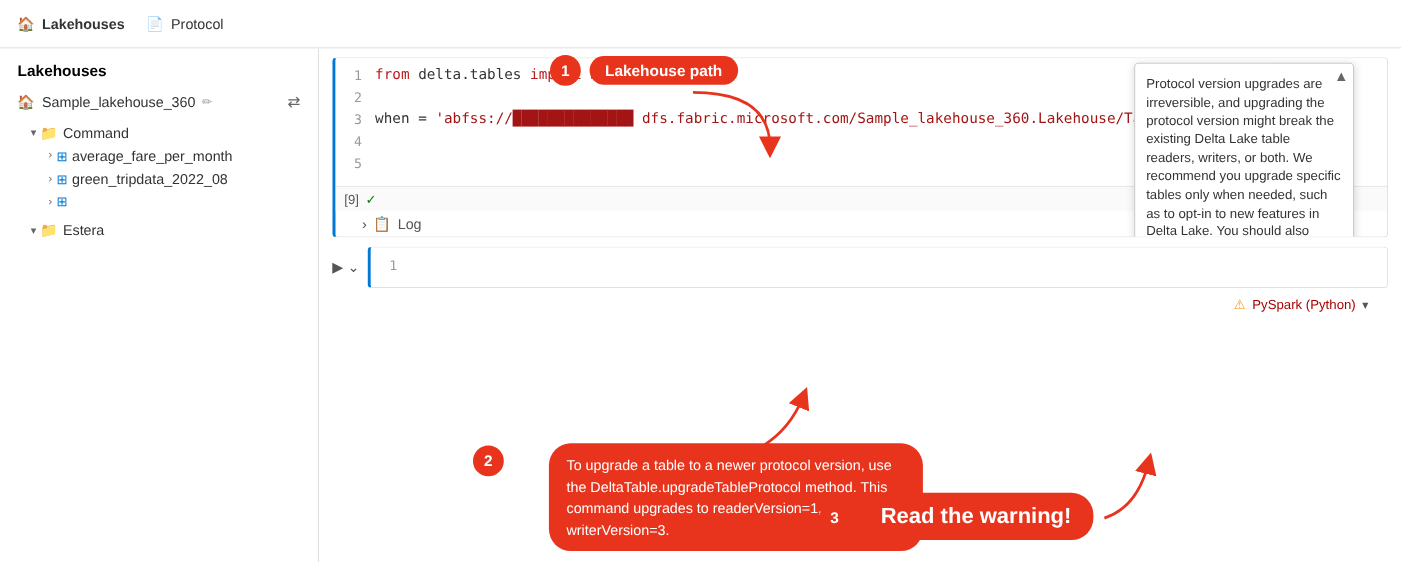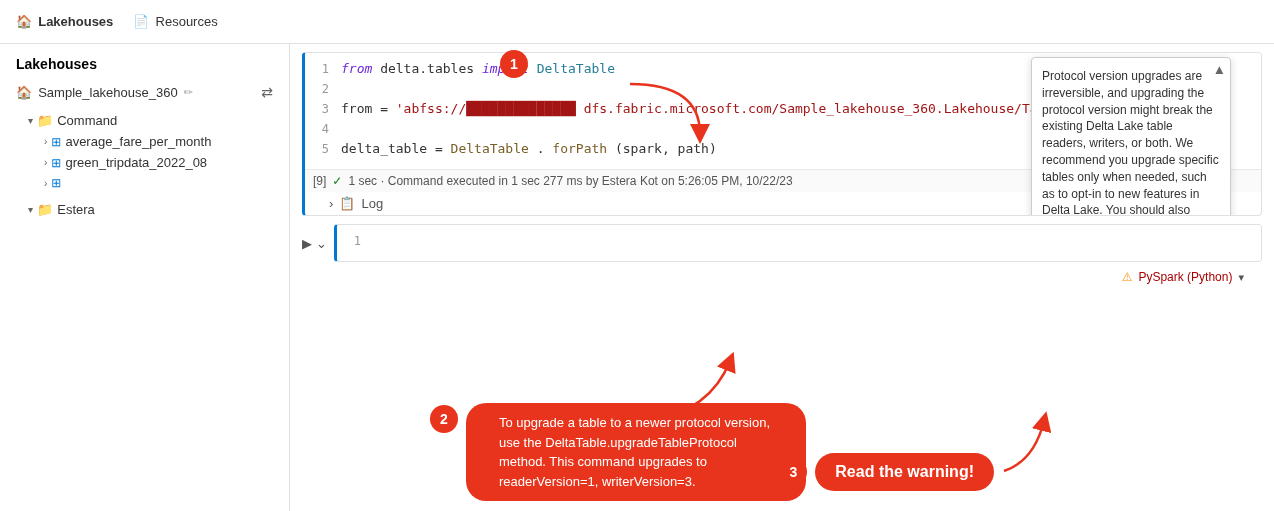--- a/index.html
+++ b/index.html
@@ -29,21 +29,21 @@
 
     
     .code-area { flex: 1; overflow: hidden; display: flex; flex-direction: column; padding: 0; position: relative; }
 
     
     .code-cell { border: 1px solid #e0e0e0; margin: 8px 12px 4px; border-radius: 4px; overflow: hidden; position: relative; }
     .code-lines { background: #fff; padding: 8px 0; }
     .code-line { display: flex; align-items: flex-start; min-height: 20px; }
     .line-num { width: 36px; text-align: right; padding-right: 12px; color: #999; font-size: 12px; font-family: 'Consolas', monospace; flex-shrink: 0; padding-top: 1px; }
     .line-code { font-size: 13px; font-family: 'Consolas', monospace; flex: 1; color: #333; }
-    .kw { color: #6d28d9; font-style: italic; }
+    .kw { color: #b91c1c; }
     .kw2 { color: #267f99; }
     .str { color: #a31515; }
     .fn { color: #795e26; }
     .num { color: #098658; }
 
     .cell-output { border-top: 1px solid #e8e8e8; padding: 4px 8px; display: flex; align-items: center; gap: 6px; font-size: 12px; color: #555; background: #fafafa; }
     .check-icon { color: #107c10; }
     .log-row { padding: 4px 8px 4px 24px; display: flex; align-items: center; gap: 6px; font-size: 13px; color: #555; }
 
     
@@ -62,21 +62,21 @@
 
 <div class="app-container">
 
   <div class="header">
     <div class="header-item active">
       <span>🏠</span>
       <span>Lakehouses</span>
     </div>
     <div class="header-item">
       <span>📄</span>
-      <span>Resources</span>
+      <span>Protocol</span>
     </div>
   </div>
 
   <div class="main">
 
     <div class="sidebar">
       <div class="sidebar-title">Lakehouses</div>
       <div class="sidebar-lakehouse-row">
         <div class="sidebar-lakehouse-name">
           <span>🏠</span>
@@ -139,45 +139,37 @@
           </div>
 
           <div class="code-line">
             <span class="line-num">2</span>
             <span class="line-code"></span>
           </div>
 
           <div class="code-line">
             <span class="line-num">3</span>
             <span class="line-code">
-              <span>from = </span>
+              <span>when = </span>
               <span class="str">'abfss://██████████████ dfs.fabric.microsoft.com/Sample_lakehouse_360.Lakehouse/Tables/average_f</span>
             </span>
           </div>
 
           <div class="code-line">
             <span class="line-num">4</span>
             <span class="line-code"></span>
           </div>
 
           <div class="code-line">
             <span class="line-num">5</span>
-            <span class="line-code">
-              <span>delta_table = </span>
-              <span class="fn">DeltaTable</span>
-              <span>.</span>
-              <span class="fn">forPath</span>
-              <span>(spark, path)</span>
-            </span>
           </div>
         </div>
         <div class="cell-output">
           <span style="color:#555; font-size:12px;">[9]</span>
           <span class="check-icon">✓</span>
-          <span>1 sec · Command executed in 1 sec 277 ms by Estera Kot on 5:26:05 PM, 10/22/23</span>
         </div>
         <div class="log-row">
           <span>›</span>
           <span>📋</span>
           <span>Log</span>
         </div>
 
         <div class="tooltip-box">
           <span>Protocol version upgrades are irreversible, and upgrading the protocol version might break the existing Delta Lake table readers, writers, or both. We recommend you upgrade specific tables only when needed, such as to opt-in to new features in Delta Lake. You should also check to make sure that all of your current and future production tools support Delta Lake tables with the new protocol version.</span>
           <button style="position:absolute; top:4px; right:4px; background:none; border:none; cursor:pointer; color:#666;">▲</button>
@@ -201,36 +193,39 @@
       <div class="warning-row">
         <span class="warn-icon">⚠</span>
         <span>PySpark (Python)</span>
         <span style="color:#555; font-size:11px;">▾</span>
       </div>
 
       <div style="position:absolute; top:6px; left:210px; display:flex; align-items:center; gap:8px; z-index:25;">
         <div style="background:#e8341c; color:white; border-radius:50%; width:28px; height:28px; display:flex; align-items:center; justify-content:center; font-weight:700; font-size:14px; flex-shrink:0;">
           <span>1</span>
         </div>
+        <div style="background:#e8341c; color:white; border-radius:20px; padding:5px 14px; font-size:14px; font-weight:600; white-space:nowrap;">
+          <span>Lakehouse path</span>
+        </div>
       </div>
 
       <div style="position:absolute; bottom:10px; left:140px; display:flex; align-items:flex-start; gap:8px; z-index:25;">
         <div style="background:#e8341c; color:white; border-radius:50%; width:28px; height:28px; display:flex; align-items:center; justify-content:center; font-weight:700; font-size:14px; flex-shrink:0; margin-top:2px;">
           <span>2</span>
         </div>
-        <div style="background:#e8341c; color:white; border-radius:20px; padding:10px 33px; font-size:13px; max-width:340px; line-height:1.5;">
+        <div style="background:#e8341c; color:white; border-radius:20px; padding:10px 16px; font-size:13px; max-width:340px; line-height:1.5;margin-left:33px;">
           <span>To upgrade a table to a newer protocol version, use the DeltaTable.upgradeTableProtocol method. This command upgrades to readerVersion=1, writerVersion=3.</span>
         </div>
       </div>
 
       <div style="position:absolute; bottom:20px; right:280px; display:flex; align-items:center; gap:8px; z-index:25;">
         <div style="background:#e8341c; color:white; border-radius:50%; width:28px; height:28px; display:flex; align-items:center; justify-content:center; font-weight:700; font-size:14px; flex-shrink:0;">
           <span>3</span>
         </div>
-        <div style="background:#e8341c; color:white; border-radius:20px; padding:10px 20px; font-size:16px; font-weight:600;">
+        <div style="background:#e8341c; color:white; border-radius:20px; padding:10px 20px; font-size:20px; font-weight:600;">
           <span>Read the warning!</span>
         </div>
       </div>
 
       <svg class="arrow-svg" style="left:330px; top:30px; width:100px; height:80px;" viewBox="0 0 100 80">
         <defs>
             <marker id="ah1" markerWidth="8" markerHeight="8" refX="4" refY="4" orient="auto">
               <path d="M0,0 L8,4 L0,8 Z" fill="#e8341c"></path>
             </marker>
           </defs>

